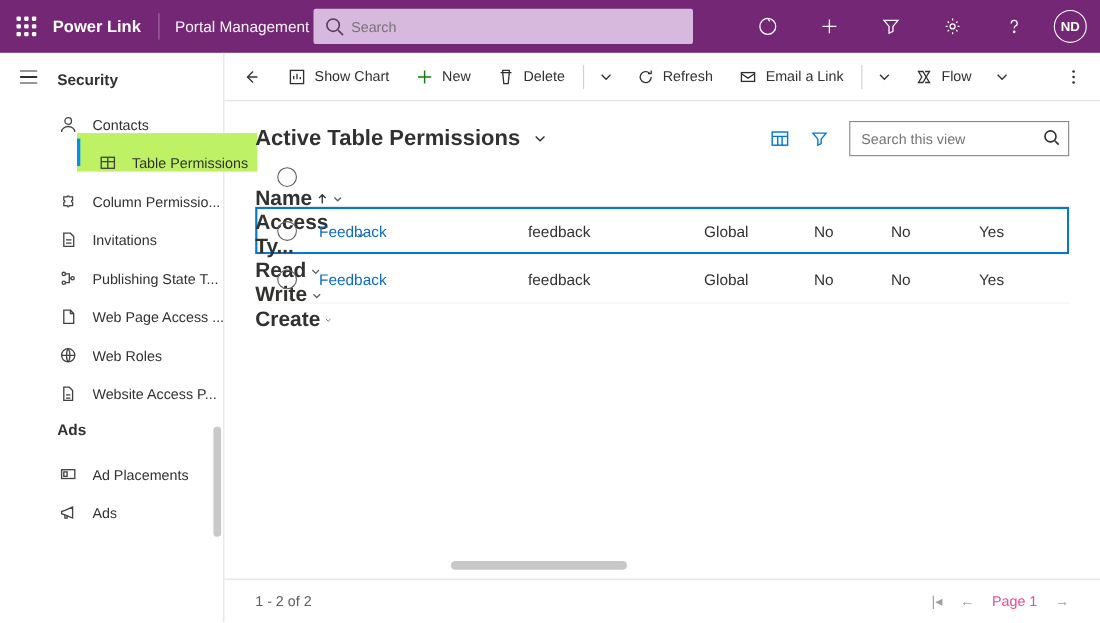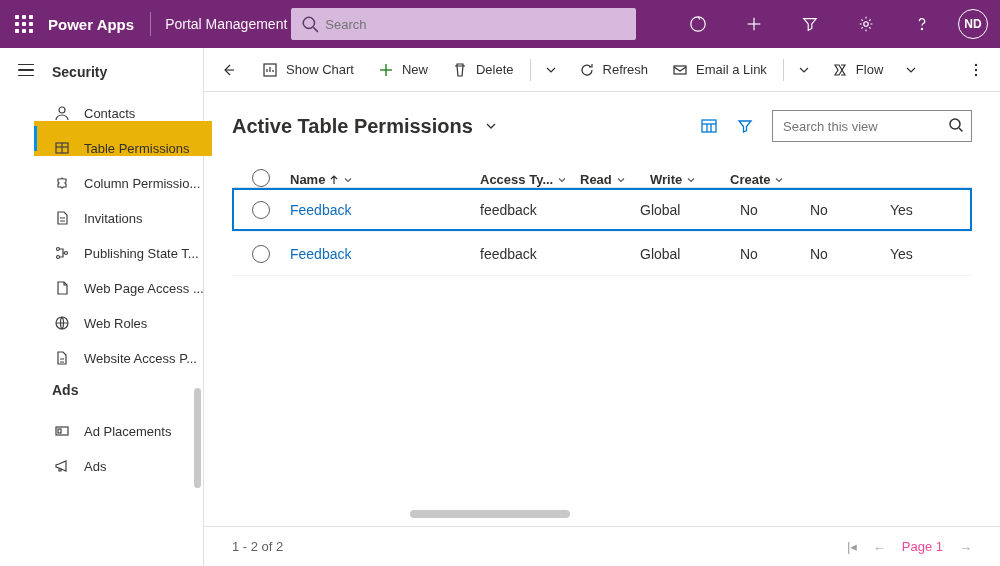--- a/index.html
+++ b/index.html
@@ -31,21 +31,21 @@
   .avatar{width:30px;height:30px;border-radius:50%;border:1px solid #fff;display:flex;align-items:center;justify-content:center;font-size:12px;font-weight:600;margin:0 4px 0 2px;cursor:pointer;}
   
   
   .body{display:flex;height:518px;}
   .sidebar{width:204px;border-right:1px solid var(--border);display:flex;flex-direction:row;position:relative;}
   .hamburger{height:44px;display:flex;align-items:center;padding-left:18px;cursor:pointer;}
   .ham-lines{width:16px;height:13px;display:flex;flex-direction:column;justify-content:space-between;}
   .ham-lines span{height:1.3px;background:#323130;border-radius:1px;}
   .group-title{font-weight:600;font-size:14px;padding:16px 18px 6px;color:#323130;}
   .sb-item{display:flex;align-items:flex-end;height:35px;padding:0 8px 0 18px;cursor:pointer;font-size:13px;white-space:nowrap;overflow:hidden;text-overflow:ellipsis;position:relative;}
-  .sb-item.active{background:#eab308;}
+  .sb-item.active{background:#bef264;margin-left:36px;}
   .sb-item.active::before{content:"";position:absolute;left:0;top:5px;bottom:5px;width:3px;background:#0090f1;}
   .sb-ico{width:20px;margin-right:12px;display:flex;align-items:center;justify-content:center;color:#424242;}
   .sb-label{overflow:hidden;text-overflow:ellipsis;}
   .sb-scroll{position:absolute;right:2px;top:340px;width:7px;height:100px;background:#c8c8c8;border-radius:4px;}
   
   
   .main{flex:1;display:flex;flex-direction:column;overflow:hidden;position:relative;}
   .cmdbar{height:44px;border-bottom:1px solid var(--border);display:flex;align-items:center;padding:0 6px;gap:4px;}
   .cmd-btn{display:flex;align-items:center;height:32px;padding:0 10px;cursor:pointer;border-radius:2px;font-size:13px;color:#323130;gap:8px;}
   .cmd-split-sep{width:1px;height:22px;background:#d2d0ce;margin:0 2px;}
@@ -56,21 +56,21 @@
   .view-header{display:flex;align-items:center;padding:18px 28px 10px;gap:14px;}
   .view-title{font-size:20px;font-weight:600;display:flex;align-items:center;gap:10px;cursor:pointer;}
   .vh-right{margin-left:auto;display:flex;align-items:center;gap:18px;}
   .vh-ico{color:#0078d4;cursor:pointer;}
   .search-view{width:200px;height:32px;border:1px solid #8a8886;padding:0 32px 0 10px;font-size:13px;outline:none;}
   .sv-wrap{position:relative;}
   .sv-ico{position:absolute;right:8px;top:7px;cursor:pointer;}
   
   
   .table{padding:0 28px;}
-  .thead{display:flex;align-items:flex-end;border-bottom:1px solid var(--border);height:36px;font-weight:600;color:#323130;font-size:13px;}
+  .thead{display:flex;align-items:flex-start;border-bottom:1px solid var(--border);height:36px;font-weight:600;color:#323130;font-size:19px;flex-direction:column;}
   .cell-check{width:58px;display:flex;justify-content:center;align-items:center;}
   .radio{width:18px;height:18px;border:1.3px solid #605e5c;border-radius:50%;cursor:pointer;}
   .radio-sq{width:18px;height:18px;border:1.3px solid #605e5c;border-radius:50%;cursor:pointer;display:block;}
   .c1{width:190px;}
   .c2{width:160px;}
   .c3{width:100px;}
   .c4{width:70px;}
   .c5{width:80px;}
   .c6{width:70px;}
   .th{display:flex;align-items:center;gap:4px;cursor:pointer;}
@@ -99,21 +99,21 @@
         <span></span>
         <span></span>
         <span></span>
         <span></span>
         <span></span>
         <span></span>
         <span></span>
         <span></span>
       </div>
   </div>
-  <div class="brand">Power Apps</div>
+  <div class="brand">Power Link</div>
   <div class="divider"></div>
   <div class="app-title">Portal Management</div>
   <div class="search-wrap search-rel">
     <span class="search-ico">
       <svg class="ico18" viewBox="0 0 16 16" fill="none" stroke="currentColor" stroke-width="1.3">
           <circle cx="7" cy="7" r="5"></circle>
           <line x1="11" y1="11" x2="15" y2="15"></line>
         </svg>
     </span>
     <input class="search" placeholder="Search" style="">

